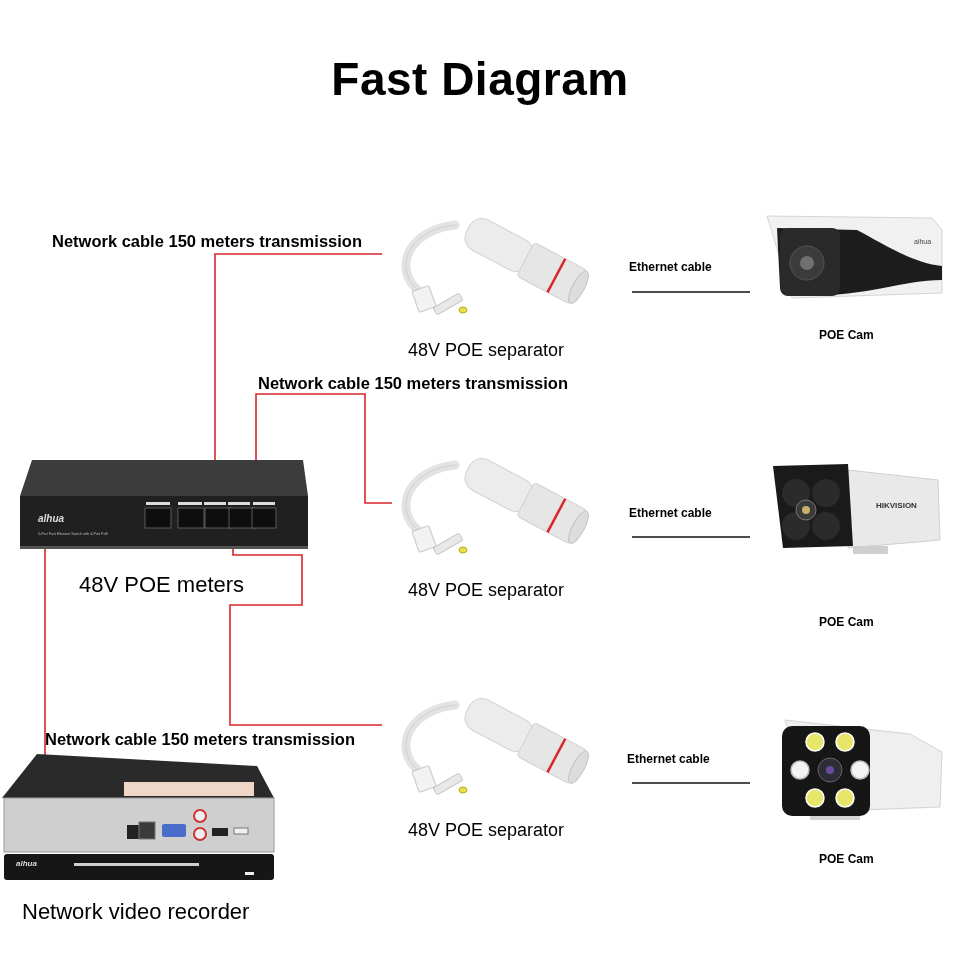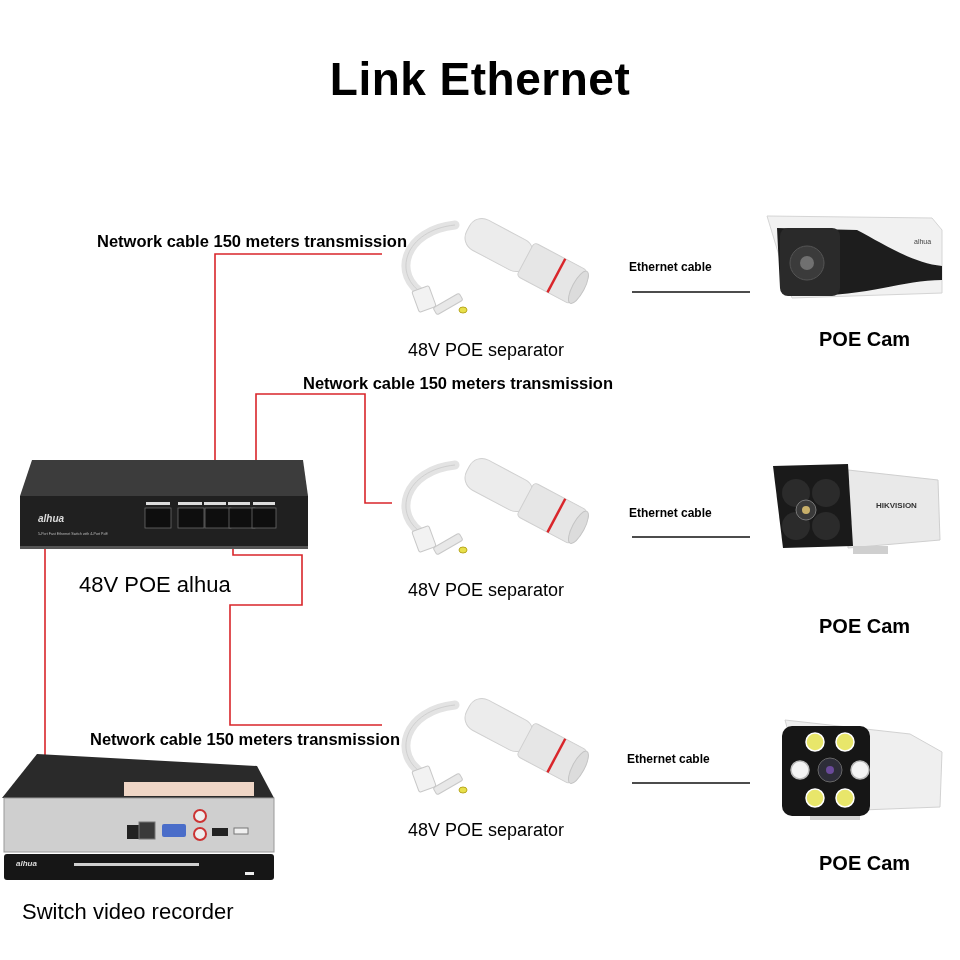--- a/index.html
+++ b/index.html
@@ -1,30 +1,30 @@
 <!DOCTYPE html>
 <html><head>
 <meta charset="utf-8">
 <style>
   html, body { margin:0; padding:0; background:#ffffff; }
   body { width:960px; height:960px; position:relative; overflow:hidden; font-family:"Liberation Sans", sans-serif; color:#000; }
   .abs { position:absolute; }
   .title { left:0; width:960px; top:52px; text-align:center; font-size:46px; font-weight:bold; letter-spacing:0.5px; }
-  .cable-label { font-size:16.5px; font-weight:bold; white-space:nowrap;margin-left:45px; }
+  .cable-label { font-size:16.5px; font-weight:bold; white-space:nowrap; }
   .sep-label { font-size:18px; white-space:nowrap; }
   .eth-label { font-size:12px; font-weight:bold; white-space:nowrap; }
-  .cam-label { font-size:20px; font-weight:bold; white-space:nowrap; }
+  .cam-label { font-size:12px; font-weight:bold; white-space:nowrap; }
   .dev-label { font-size:22px; white-space:nowrap; }
   svg.links { position:absolute; left:0; top:0; }
   .device { position:absolute; }
 </style>
 </head>
 <body>
 
-<div class="abs title">Link Ethernet</div>
+<div class="abs title">Fast Diagram</div>
 
 <svg class="links" width="960" height="960">
   <g fill="none" stroke="#d9262b" stroke-width="1.6">
     <polyline points="382,254 215,254 215,515"></polyline>
     <polyline points="256,515 256,394 365,394 365,503 392,503"></polyline>
     <polyline points="233,526 233,555 302,555 302,605 230,605 230,725 382,725"></polyline>
     <polyline points="155,518 155,546 45,546 45,828 140,828"></polyline>
   </g>
   <g stroke="#111" stroke-width="1.3">
     <line x1="632" y1="292" x2="750" y2="292"></line>
@@ -153,33 +153,33 @@
     </g>
     <g fill="#dcdcdc">
       <rect x="128" y="42" width="24" height="3"></rect>
       <rect x="160" y="42" width="24" height="3"></rect>
       <rect x="186" y="42" width="22" height="3"></rect>
       <rect x="210" y="42" width="22" height="3"></rect>
       <rect x="235" y="42" width="22" height="3"></rect>
     </g>
   </svg>
 </div>
-<div class="abs dev-label" style="left:79px; top:572px;">48V POE alhua</div>
+<div class="abs dev-label" style="left:79px; top:572px;">48V POE meters</div>
 
 <div class="device" style="left:2px; top:752px; width:276px; height:130px;">
   <svg width="276" height="130" viewBox="0 0 276 130">
     <path d="M35,2 L255,14 L272,46 L0,46 Z" fill="#2a2a2a"></path>
     <rect x="122" y="30" width="130" height="14" fill="#efd6c6"></rect>
     <rect x="2" y="46" width="270" height="54" fill="#cfcfcf" stroke="#999"></rect>
     <rect x="125" y="73" width="12" height="14" fill="#222"></rect>
     <rect x="137" y="70" width="16" height="17" fill="#3a3a3a" stroke="#777"></rect>
     <rect x="160" y="72" width="24" height="13" rx="2" fill="#4a6dc9"></rect>
     <circle cx="198" cy="64" r="6" fill="#eee" stroke="#c33" stroke-width="2"></circle>
     <circle cx="198" cy="82" r="6" fill="#eee" stroke="#c33" stroke-width="2"></circle>
     <rect x="210" y="76" width="16" height="8" fill="#222"></rect>
     <rect x="232" y="76" width="14" height="6" fill="#f0f0f0" stroke="#777"></rect>
     <rect x="2" y="102" width="270" height="26" rx="3" fill="#161616"></rect>
     <text x="14" y="114" font-size="8" font-weight="bold" font-style="italic" fill="#ddd" font-family="Liberation Sans, sans-serif">alhua</text>
     <rect x="72" y="111" width="125" height="3" fill="#cfcfcf"></rect>
     <rect x="243" y="120" width="9" height="3" fill="#eee"></rect>
   </svg>
 </div>
-<div class="abs dev-label" style="left:22px; top:899px;">Switch video recorder</div>
+<div class="abs dev-label" style="left:22px; top:899px;">Network video recorder</div>
 
 </body></html>

